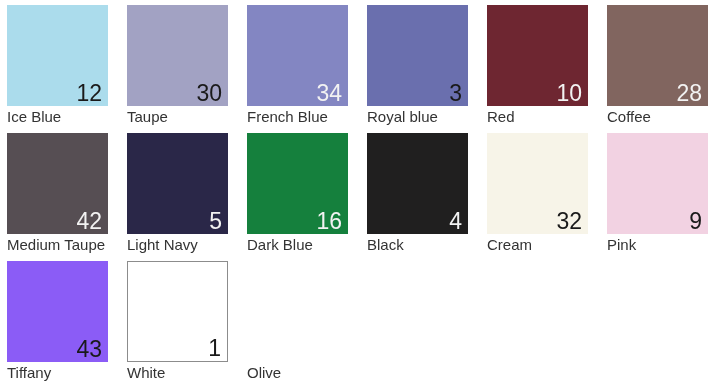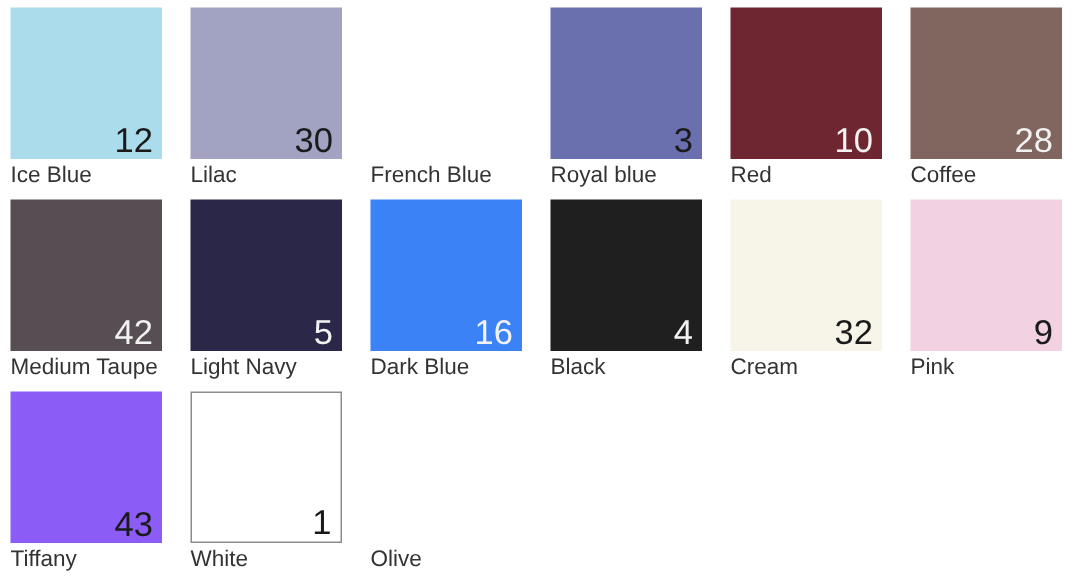--- a/index.html
+++ b/index.html
@@ -78,23 +78,26 @@
     <div class="swatch-cell">
       <div class="swatch-chip" style="background: rgb(171, 220, 236);">
         <span class="swatch-number" style="color: rgb(26, 26, 26);">12</span>
       </div>
       <div class="swatch-label" style="color: rgb(51, 51, 51);">Ice Blue</div>
     </div>
     <div class="swatch-cell">
       <div class="swatch-chip" style="background: rgb(162, 162, 195);">
         <span class="swatch-number" style="color: rgb(26, 26, 26);">30</span>
       </div>
-      <div class="swatch-label" style="color: rgb(51, 51, 51);">Lilac</div>
+      <div class="swatch-label" style="color: rgb(51, 51, 51);">Taupe</div>
     </div>
     <div class="swatch-cell">
+      <div class="swatch-chip" style="background: rgb(131, 134, 194);">
+        <span class="swatch-number" style="color: rgb(242, 242, 242);">34</span>
+      </div>
       <div class="swatch-label" style="color: rgb(51, 51, 51);">French Blue</div>
     </div>
     <div class="swatch-cell">
       <div class="swatch-chip" style="background: rgb(106, 111, 174);">
         <span class="swatch-number" style="color: rgb(26, 26, 26);">3</span>
       </div>
       <div class="swatch-label" style="color: rgb(51, 51, 51);">Royal blue</div>
     </div>
     <div class="swatch-cell">
       <div class="swatch-chip" style="background: rgb(110, 38, 49);">
@@ -114,21 +117,21 @@
       </div>
       <div class="swatch-label" style="color: rgb(51, 51, 51);">Medium Taupe</div>
     </div>
     <div class="swatch-cell">
       <div class="swatch-chip" style="background: rgb(42, 39, 72);">
         <span class="swatch-number" style="color: rgb(242, 242, 242);">5</span>
       </div>
       <div class="swatch-label" style="color: rgb(51, 51, 51);">Light Navy</div>
     </div>
     <div class="swatch-cell">
-      <div class="swatch-chip" style="background: #3b82f6; text-align: center;">
+      <div class="swatch-chip" style="background: #15803d; text-align: center;">
         <span class="swatch-number" style="color: rgb(242, 242, 242);">16</span>
       </div>
       <div class="swatch-label" style="color: rgb(51, 51, 51);">Dark Blue</div>
     </div>
     <div class="swatch-cell">
       <div class="swatch-chip" style="background: rgb(32, 31, 31);">
         <span class="swatch-number" style="color: rgb(242, 242, 242);">4</span>
       </div>
       <div class="swatch-label" style="color: rgb(51, 51, 51);">Black</div>
     </div>

